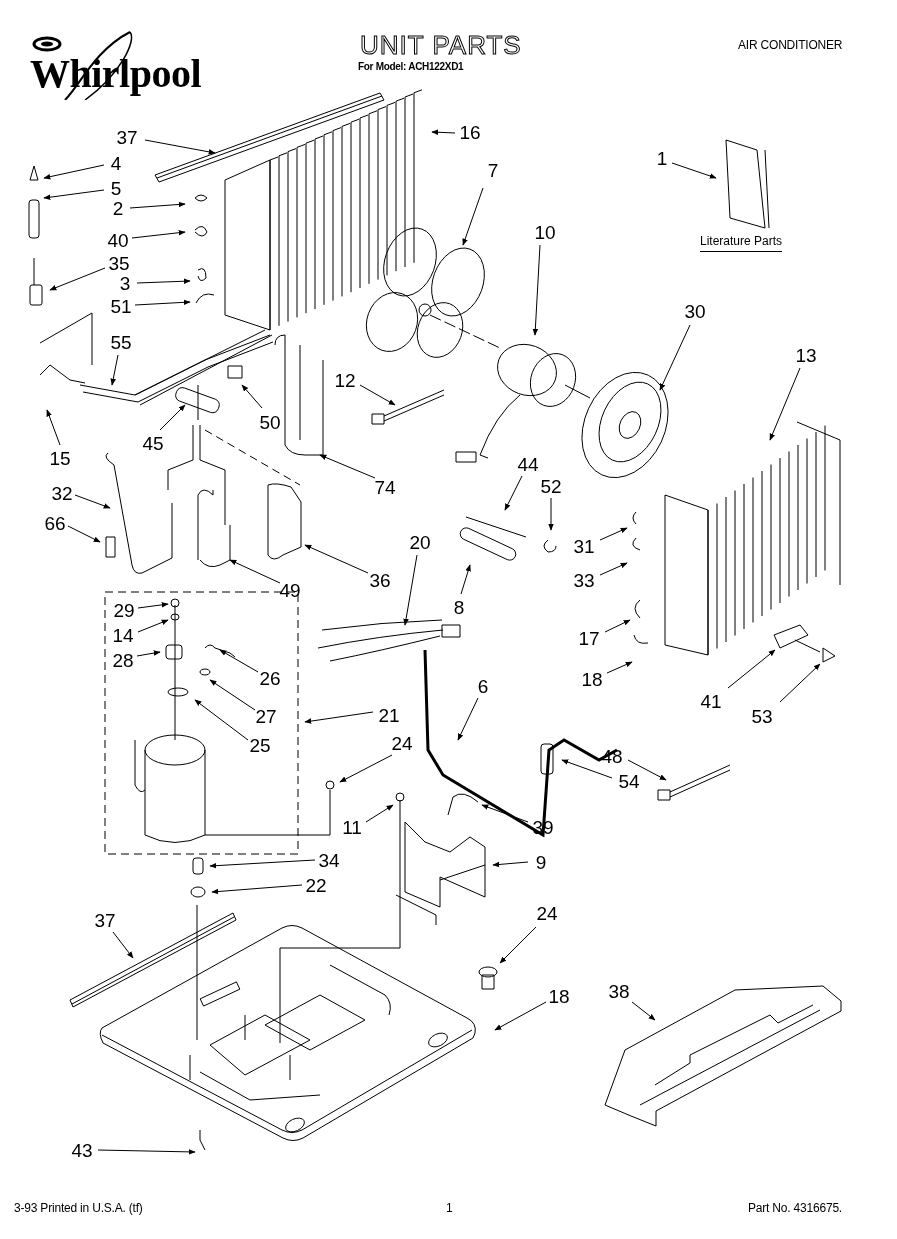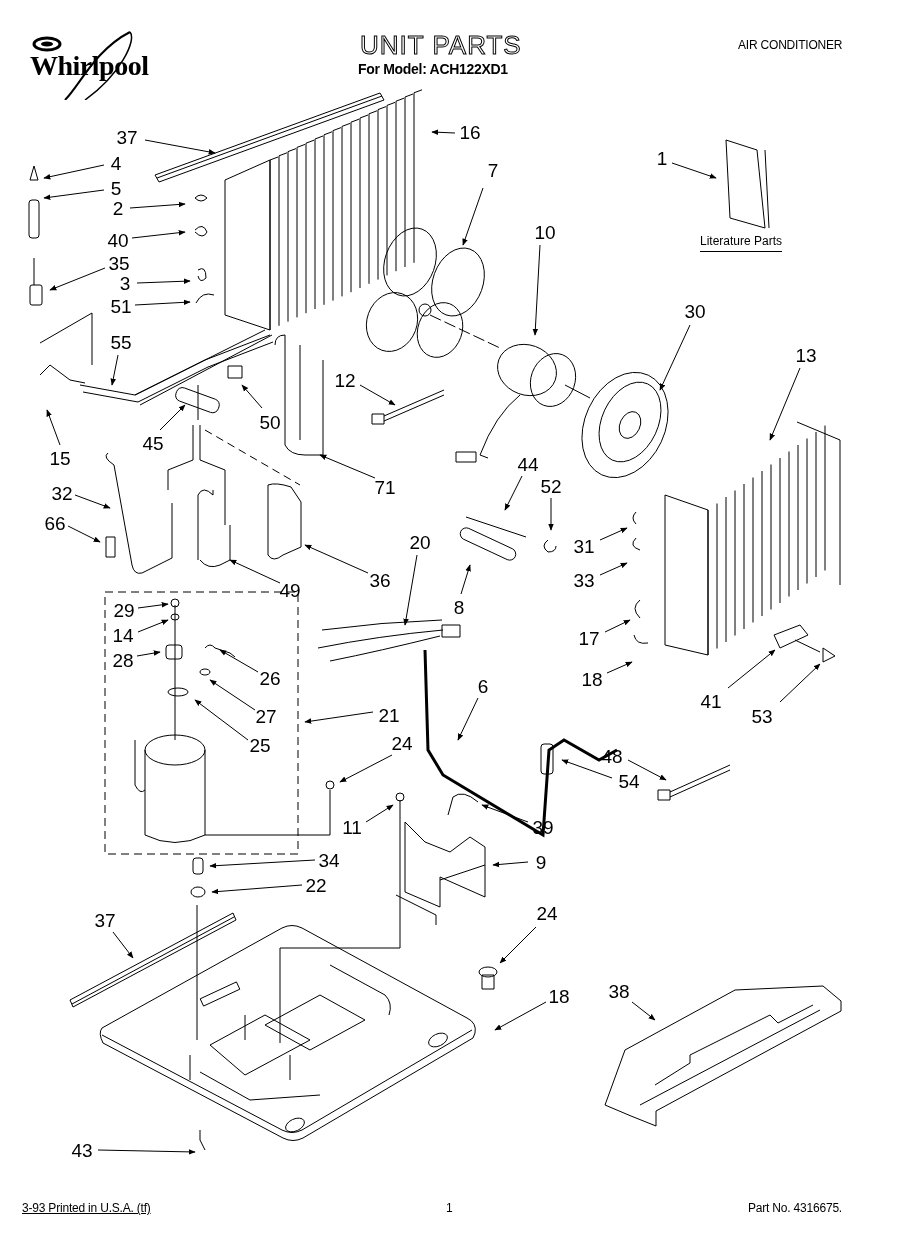--- a/index.html
+++ b/index.html
@@ -1,29 +1,29 @@
 <!DOCTYPE html>
 <html><head>
 <meta charset="utf-8">
 <style>
   html, body { margin: 0; padding: 0; background: #ffffff; }
   body { width: 897px; height: 1239px; position: relative; overflow: hidden;
          font-family: "Liberation Sans", sans-serif; color: #000; }
   .abs { position: absolute; }
   .logo-word { left: 30px; top: 50px; font-family: "Liberation Serif", serif; font-weight: bold;
-               font-size: 28px; letter-spacing: -0.5px; }
+               font-size: 40px; letter-spacing: -0.5px; }
   .logo-swirl { left: 25px; top: 30px; }
   .title { left: 360px; top: 30px; font-size: 26px; font-weight: normal; color: #fff;
            -webkit-text-stroke: 1px #000; letter-spacing: 1px; }
-  .model { left: 358px; top: 61px; font-size: 14px; font-weight: bold; letter-spacing: -0.3px; }
+  .model { left: 358px; top: 61px; font-size: 10px; font-weight: bold; letter-spacing: -0.3px; }
   .category { left: 738px; top: 38px; font-size: 12px; letter-spacing: -0.2px; }
   .lit-label { left: 700px; top: 234px; font-size: 12px; border-bottom: 1px solid #000;
                padding-bottom: 3px; }
   .footer { top: 1201px; font-size: 12px; letter-spacing: -0.2px; }
-  .f-left { left: 22px; text-decoration: underline; }
+  .f-left { left: 14px; }
   .f-mid { left: 446px; }
   .f-right { left: 748px; }
   .callout { position: absolute; font-size: 19px; line-height: 19px; transform: translate(-50%, -50%);
              white-space: nowrap; }
   svg.diagram { position: absolute; left: 0; top: 0; }
   svg.diagram * { vector-effect: non-scaling-stroke; }
 </style>
 </head>
 <body>
 
@@ -346,21 +346,21 @@
 <div class="callout" style="left:119px;top:263px">35</div>
 <div class="callout" style="left:125px;top:283px">3</div>
 <div class="callout" style="left:121px;top:306px">51</div>
 <div class="callout" style="left:121px;top:342px">55</div>
 <div class="callout" style="left:60px;top:458px">15</div>
 <div class="callout" style="left:153px;top:443px">45</div>
 <div class="callout" style="left:270px;top:422px">50</div>
 <div class="callout" style="left:493px;top:170px">7</div>
 <div class="callout" style="left:545px;top:232px">10</div>
 <div class="callout" style="left:345px;top:380px">12</div>
-<div class="callout" style="left:385px;top:487px">71</div>
+<div class="callout" style="left:385px;top:487px">74</div>
 <div class="callout" style="left:695px;top:311px">30</div>
 <div class="callout" style="left:806px;top:355px">13</div>
 <div class="callout" style="left:662px;top:158px">1</div>
 <div class="callout" style="left:62px;top:493px">32</div>
 <div class="callout" style="left:55px;top:523px">66</div>
 <div class="callout" style="left:290px;top:590px">49</div>
 <div class="callout" style="left:380px;top:580px">36</div>
 <div class="callout" style="left:528px;top:464px">44</div>
 <div class="callout" style="left:551px;top:486px">52</div>
 <div class="callout" style="left:584px;top:546px">31</div>

